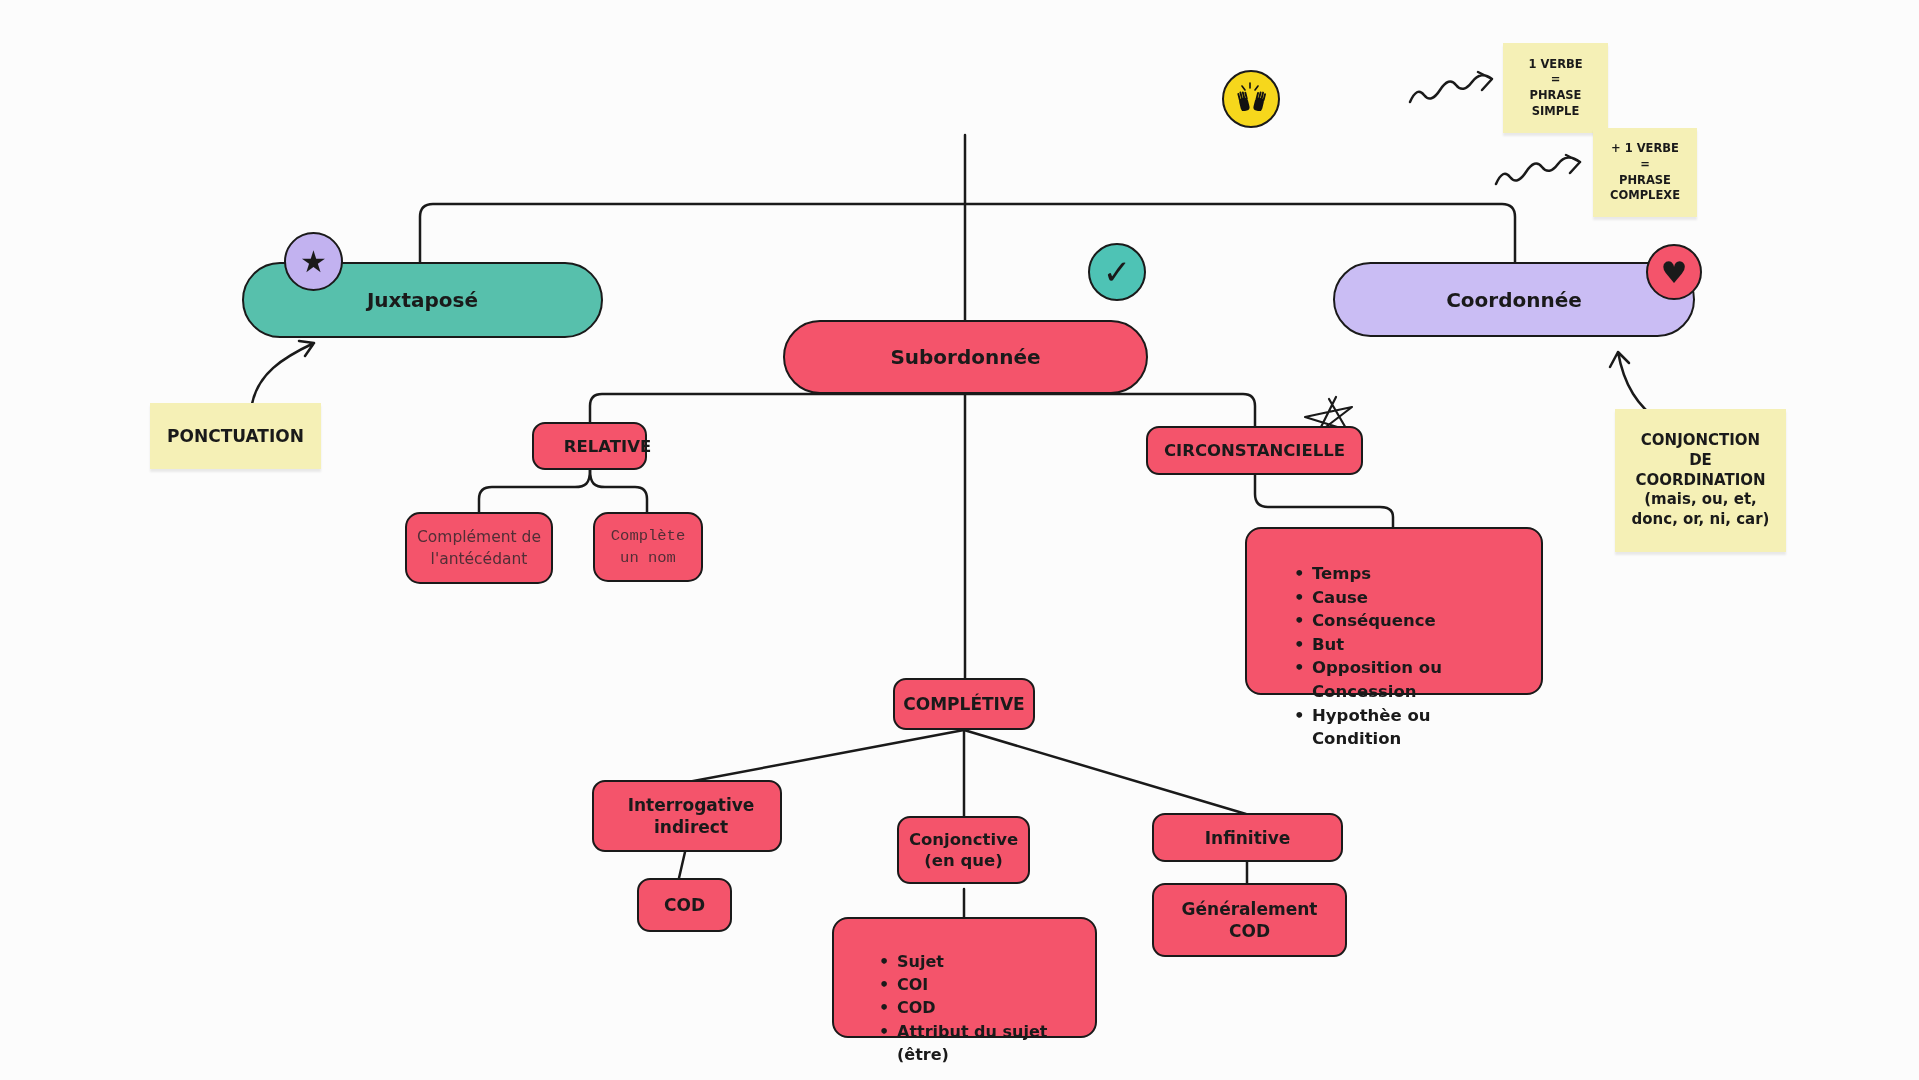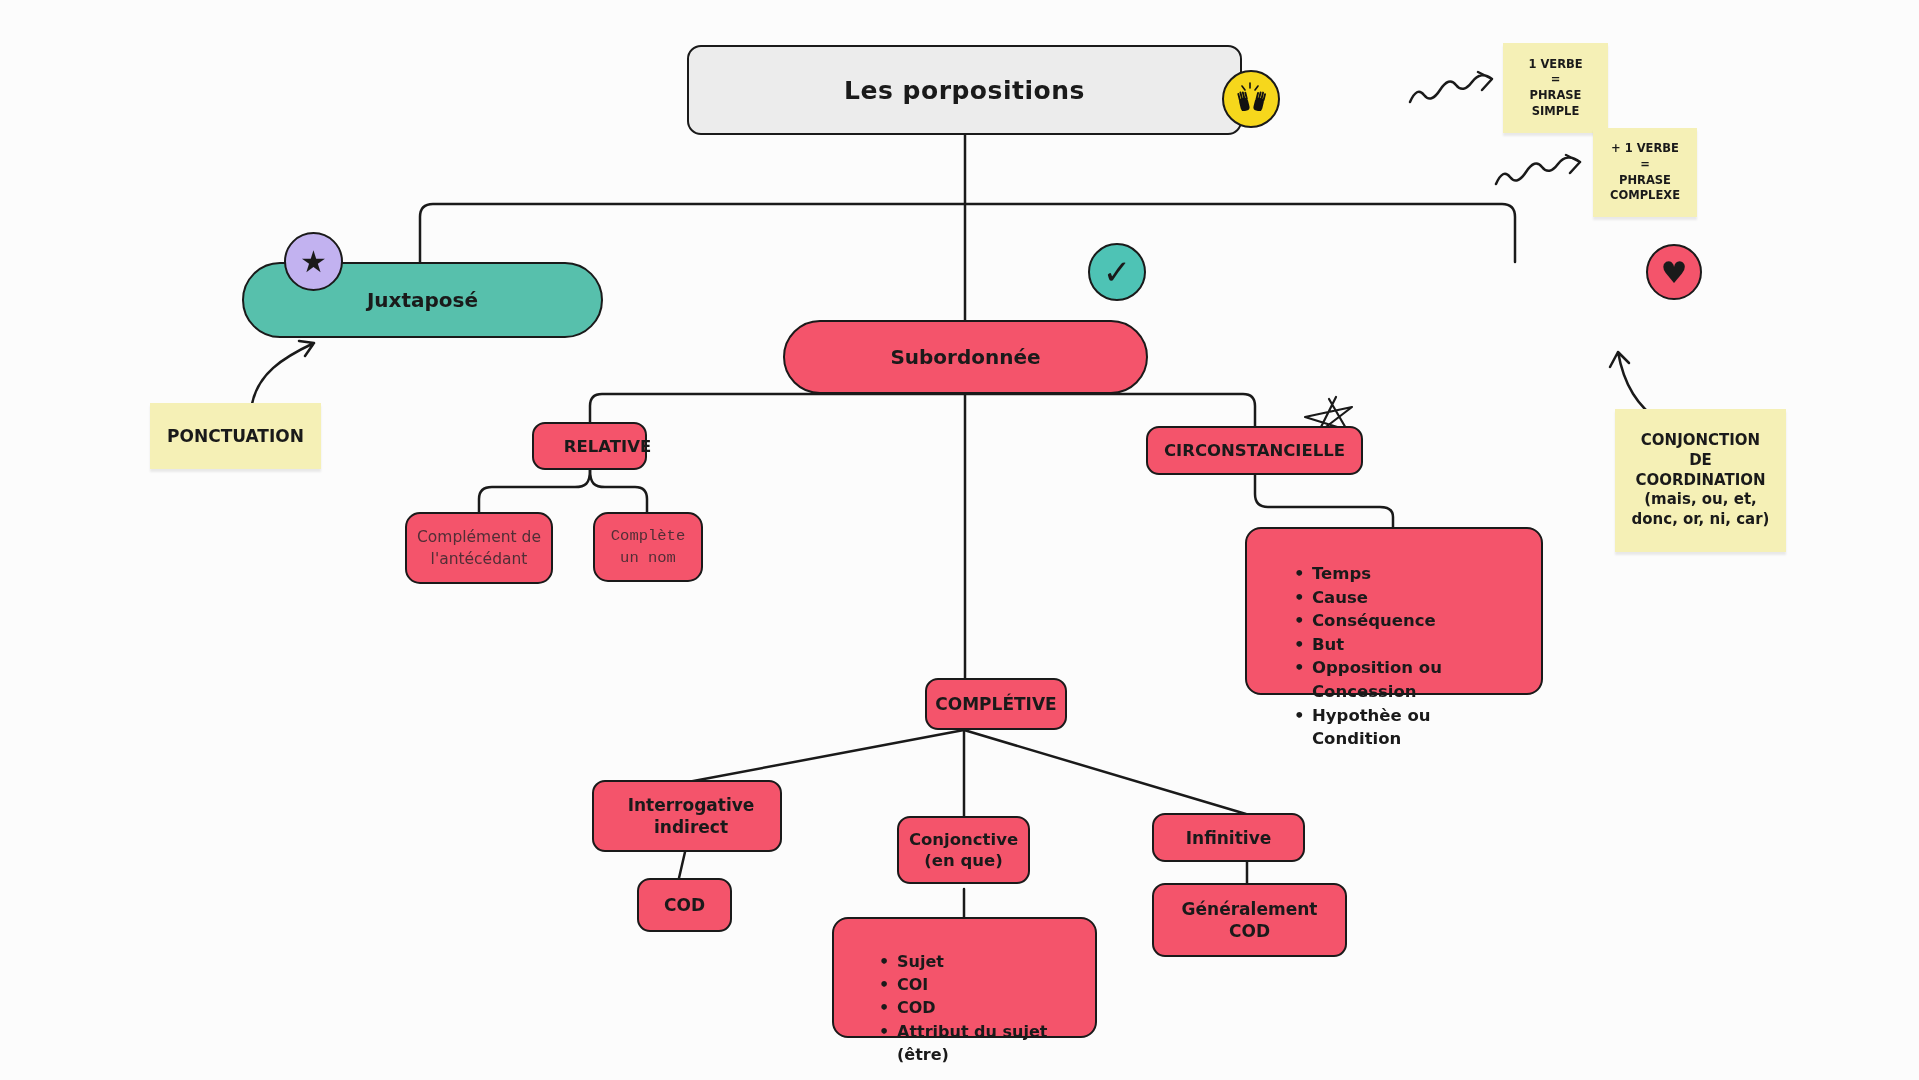--- a/index.html
+++ b/index.html
@@ -59,23 +59,20 @@
     <path d="M252 404 C258 374 282 358 314 343 M314 343 L299 341 M314 343 L305 356"></path>
 
     <path d="M1660 422 C1638 406 1624 386 1618 352 M1618 352 L1610 367 M1618 352 L1629 363"></path>
 
     <path d="M1410 102 Q1417 86 1424 95 T1440 90 T1456 85 T1472 82 T1492 79 M1492 79 L1478 72 M1492 79 L1482 90"></path>
     <path d="M1496 184 Q1503 168 1510 177 T1526 172 T1542 167 T1558 164 T1580 162 M1580 162 L1566 155 M1580 162 L1570 173"></path>
 
     <path stroke-width="2.2" d="M1336 397 L1318 433 L1352 407 L1305 417 L1347 430 L1329 399"></path>
   </svg>
 
-  <div class="node titlebox" style="left:687px;top:45px;width:555px;height:90px;">
-    <span>Les porpositions</span>
-  </div>
   <div class="badge" style="left:1222px;top:70px;width:58px;height:58px;background:var(--yellow);">
     <svg width="40" height="40" viewBox="0 0 40 40">
       <g stroke="#111" stroke-width="1.6" stroke-linecap="round">
         <line x1="19" y1="9" x2="19" y2="4"></line>
           <line x1="14" y1="11" x2="11" y2="7"></line>
           <line x1="24" y1="11" x2="27" y2="7"></line>
       </g>
       <g fill="#111" transform="rotate(-14 13 26)">
         <rect x="9" y="19" width="9" height="13" rx="3.5"></rect>
         <rect x="9.2" y="13" width="1.9" height="8" rx="1"></rect>
@@ -100,20 +97,23 @@
     <span>★</span>
   </div>
 
   <div class="node pill" style="left:783px;top:320px;width:365px;height:74px;background:var(--red);">
     <span>Subordonnée</span>
   </div>
   <div class="badge" style="left:1088px;top:243px;width:58px;height:58px;background:var(--checkteal);font-size:34px;font-weight:bold;">
     <span>✓</span>
   </div>
 
+  <div class="node pill" style="left:1333px;top:262px;width:362px;height:75px;background:var(--purple);">
+    <span>Coordonnée</span>
+  </div>
   <div class="badge" style="left:1646px;top:244px;width:56px;height:56px;background:var(--red);font-size:30px;">
     <span>♥</span>
   </div>
 
   <div class="sticky ml" style="left:1495px;top:43px;width:105px;height:90px;font-size:11.5px;line-height:1.35;">
     <span class="ml">1 VERBE
 =
 PHRASE
 SIMPLE</span>
   </div>
@@ -153,21 +153,21 @@
     <ul>
       <li>Temps</li>
       <li>Cause</li>
       <li>Conséquence</li>
       <li>But</li>
       <li>Opposition ou Concession</li>
       <li>Hypothèe ou Condition</li>
     </ul>
   </div>
 
-  <div class="node rbox" style="left:893px;top:678px;width:142px;height:52px;font-size:17px;margin-left:32px;">
+  <div class="node rbox" style="left:893px;top:678px;width:142px;height:52px;font-size:17px;">
     <span>COMPLÉTIVE</span>
   </div>
 
   <div class="node rbox ml" style="left:592px;top:780px;width:190px;height:72px;font-size:17px;line-height:1.3;padding-left:8px;">
     <span class="ml">Interrogative
 indirect</span>
   </div>
   <div class="node rbox" style="left:637px;top:878px;width:95px;height:54px;font-size:17px;">
     <span>COD</span>
   </div>
@@ -178,21 +178,21 @@
   </div>
   <div class="bullets" style="left:832px;top:917px;width:265px;height:121px;padding:14px 10px 8px 26px;font-size:16px;line-height:1.45;">
     <ul>
       <li>Sujet</li>
       <li>COI</li>
       <li>COD</li>
       <li>Attribut du sujet (être)</li>
     </ul>
   </div>
 
-  <div class="node rbox" style="left:1152px;top:813px;width:153px;height:49px;font-size:17px;">
+  <div class="node rbox" style="left:1152px;top:813px;width:191px;height:49px;font-size:17px;">
     <span>Infinitive</span>
   </div>
   <div class="node rbox ml" style="left:1152px;top:883px;width:195px;height:74px;font-size:17px;line-height:1.3;">
     <span class="ml">Généralement
 COD</span>
   </div>
 
 </div>
 
 </body></html>

